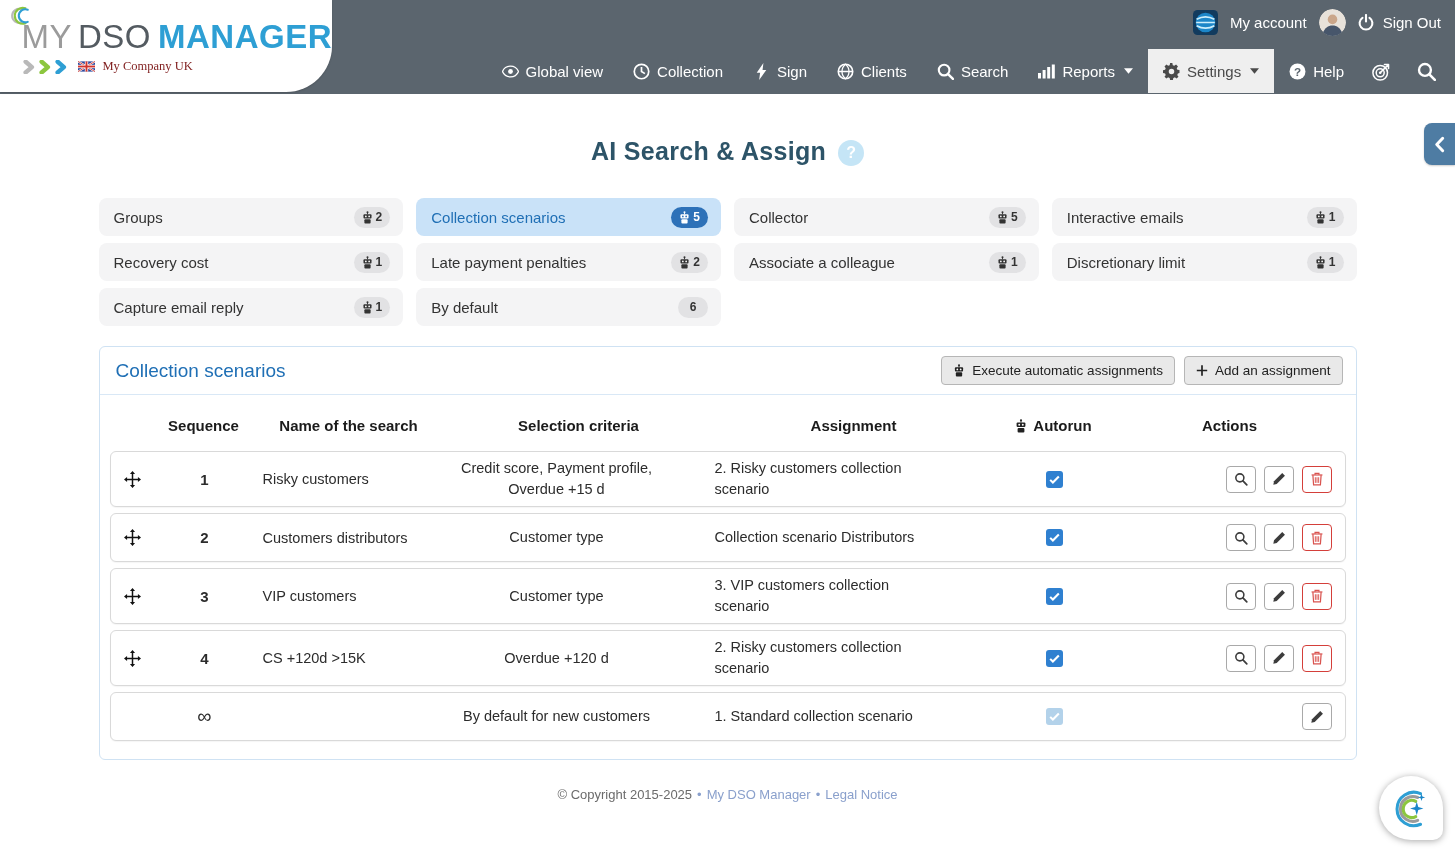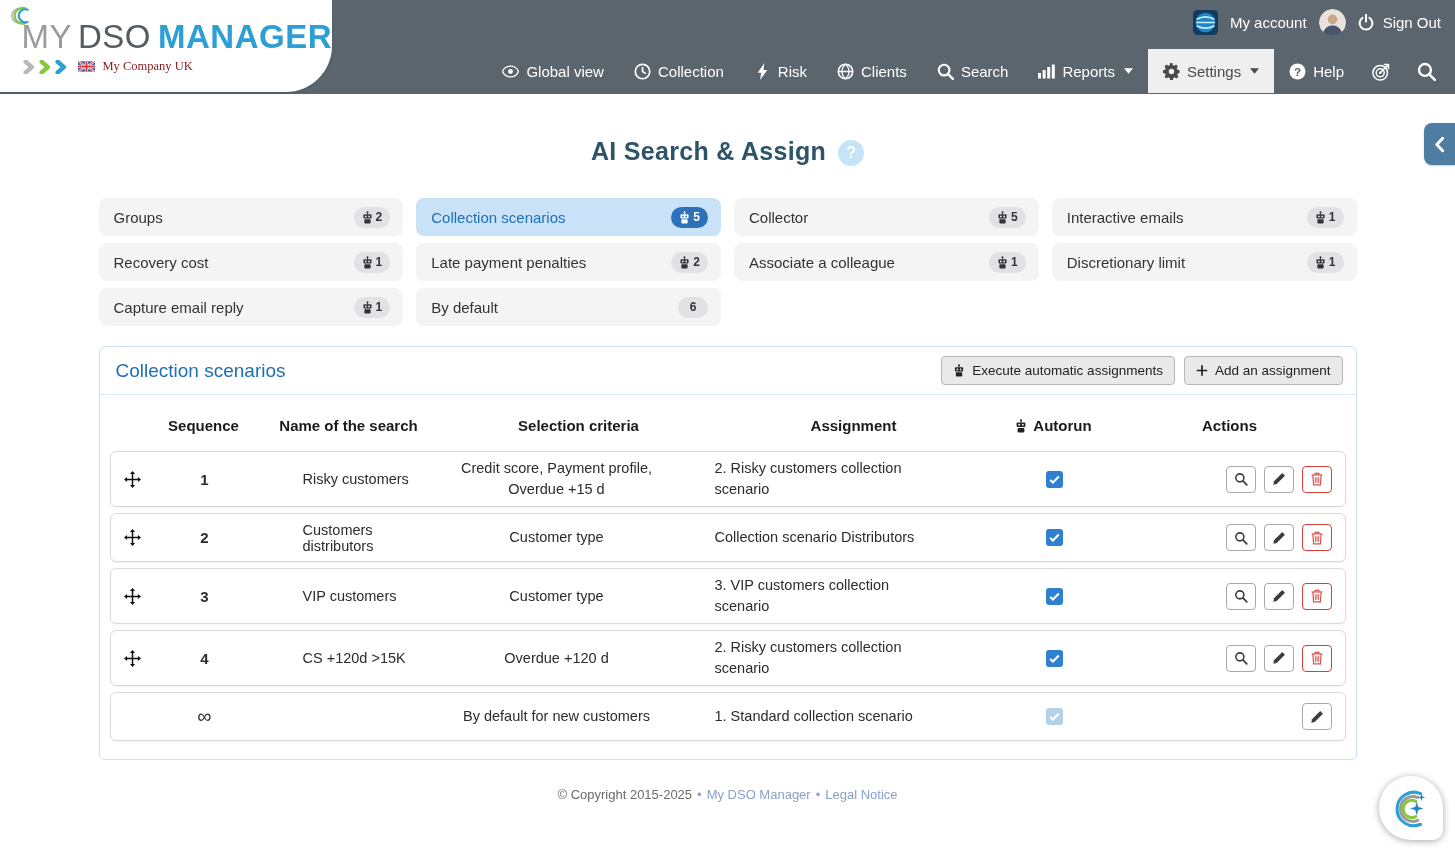--- a/index.html
+++ b/index.html
@@ -116,21 +116,21 @@
   .trow {
     border:1px solid #d9d9d9; border-radius:6px; margin-bottom:6px; min-height:49px;
     background:#fff; font-size:14.5px; color:#2c2c2c; box-shadow:0 1px 1px rgba(0,0,0,.04);
     padding:6px 0;
   }
   .c-handle { display:flex; justify-content:center; }
   .move-h { width:17px; height:17px; color:#111; cursor:grab; }
   .move-h svg { width:17px; height:17px; }
   .c-seq { text-align:center; font-weight:700; font-size:15px; }
   .c-seq.inf { font-size:20px; font-weight:400; }
-  .c-name { padding-left:8px;margin-left:40px; }
+  .c-name { padding-left:8px; }
   .c-crit { padding-left:2px; padding-right:48px; line-height:1.45;text-align:center; }
   .c-assign { padding-right:78px; line-height:1.45; }
   .c-autorun { display:flex; justify-content:center; }
   .checkbox {
     width:17px; height:17px; border-radius:3px; background:#2f80d0; display:flex;
     align-items:center; justify-content:center; cursor:pointer;
   }
   .checkbox svg { width:11px; height:9px; }
   .checkbox.disabled { background:#b3d2ea; cursor:default; }
   .c-actions { display:flex; justify-content:flex-end; gap:8px; padding-right:13px; }
@@ -253,21 +253,21 @@
         </span>
     <span class="nav-label">Collection</span>
 
   </div>
       <div class="nav-item">
     <span class="nav-icon">
           <svg viewBox="0 0 10 16">
             <path d="M6.8 0L.5 9.2h3.2L2.8 16l6.7-9.5H6z" fill="currentColor"></path>
           </svg>
         </span>
-    <span class="nav-label">Risk</span>
+    <span class="nav-label">Sign</span>
 
   </div>
       <div class="nav-item">
     <span class="nav-icon">
           <svg viewBox="0 0 16 16">
             <circle cx="8" cy="8" r="6.8" fill="none" stroke="currentColor" stroke-width="1.5"></circle>
             <path d="M1.2 8h13.6M8 1.2c2.2 1.8 3.3 4.2 3.3 6.8S10.2 13 8 14.8C5.8 13 4.7 10.6 4.7 8S5.8 3 8 1.2z" fill="none" stroke="currentColor" stroke-width="1.2"></path>
           </svg>
         </span>
     <span class="nav-label">Clients</span>

